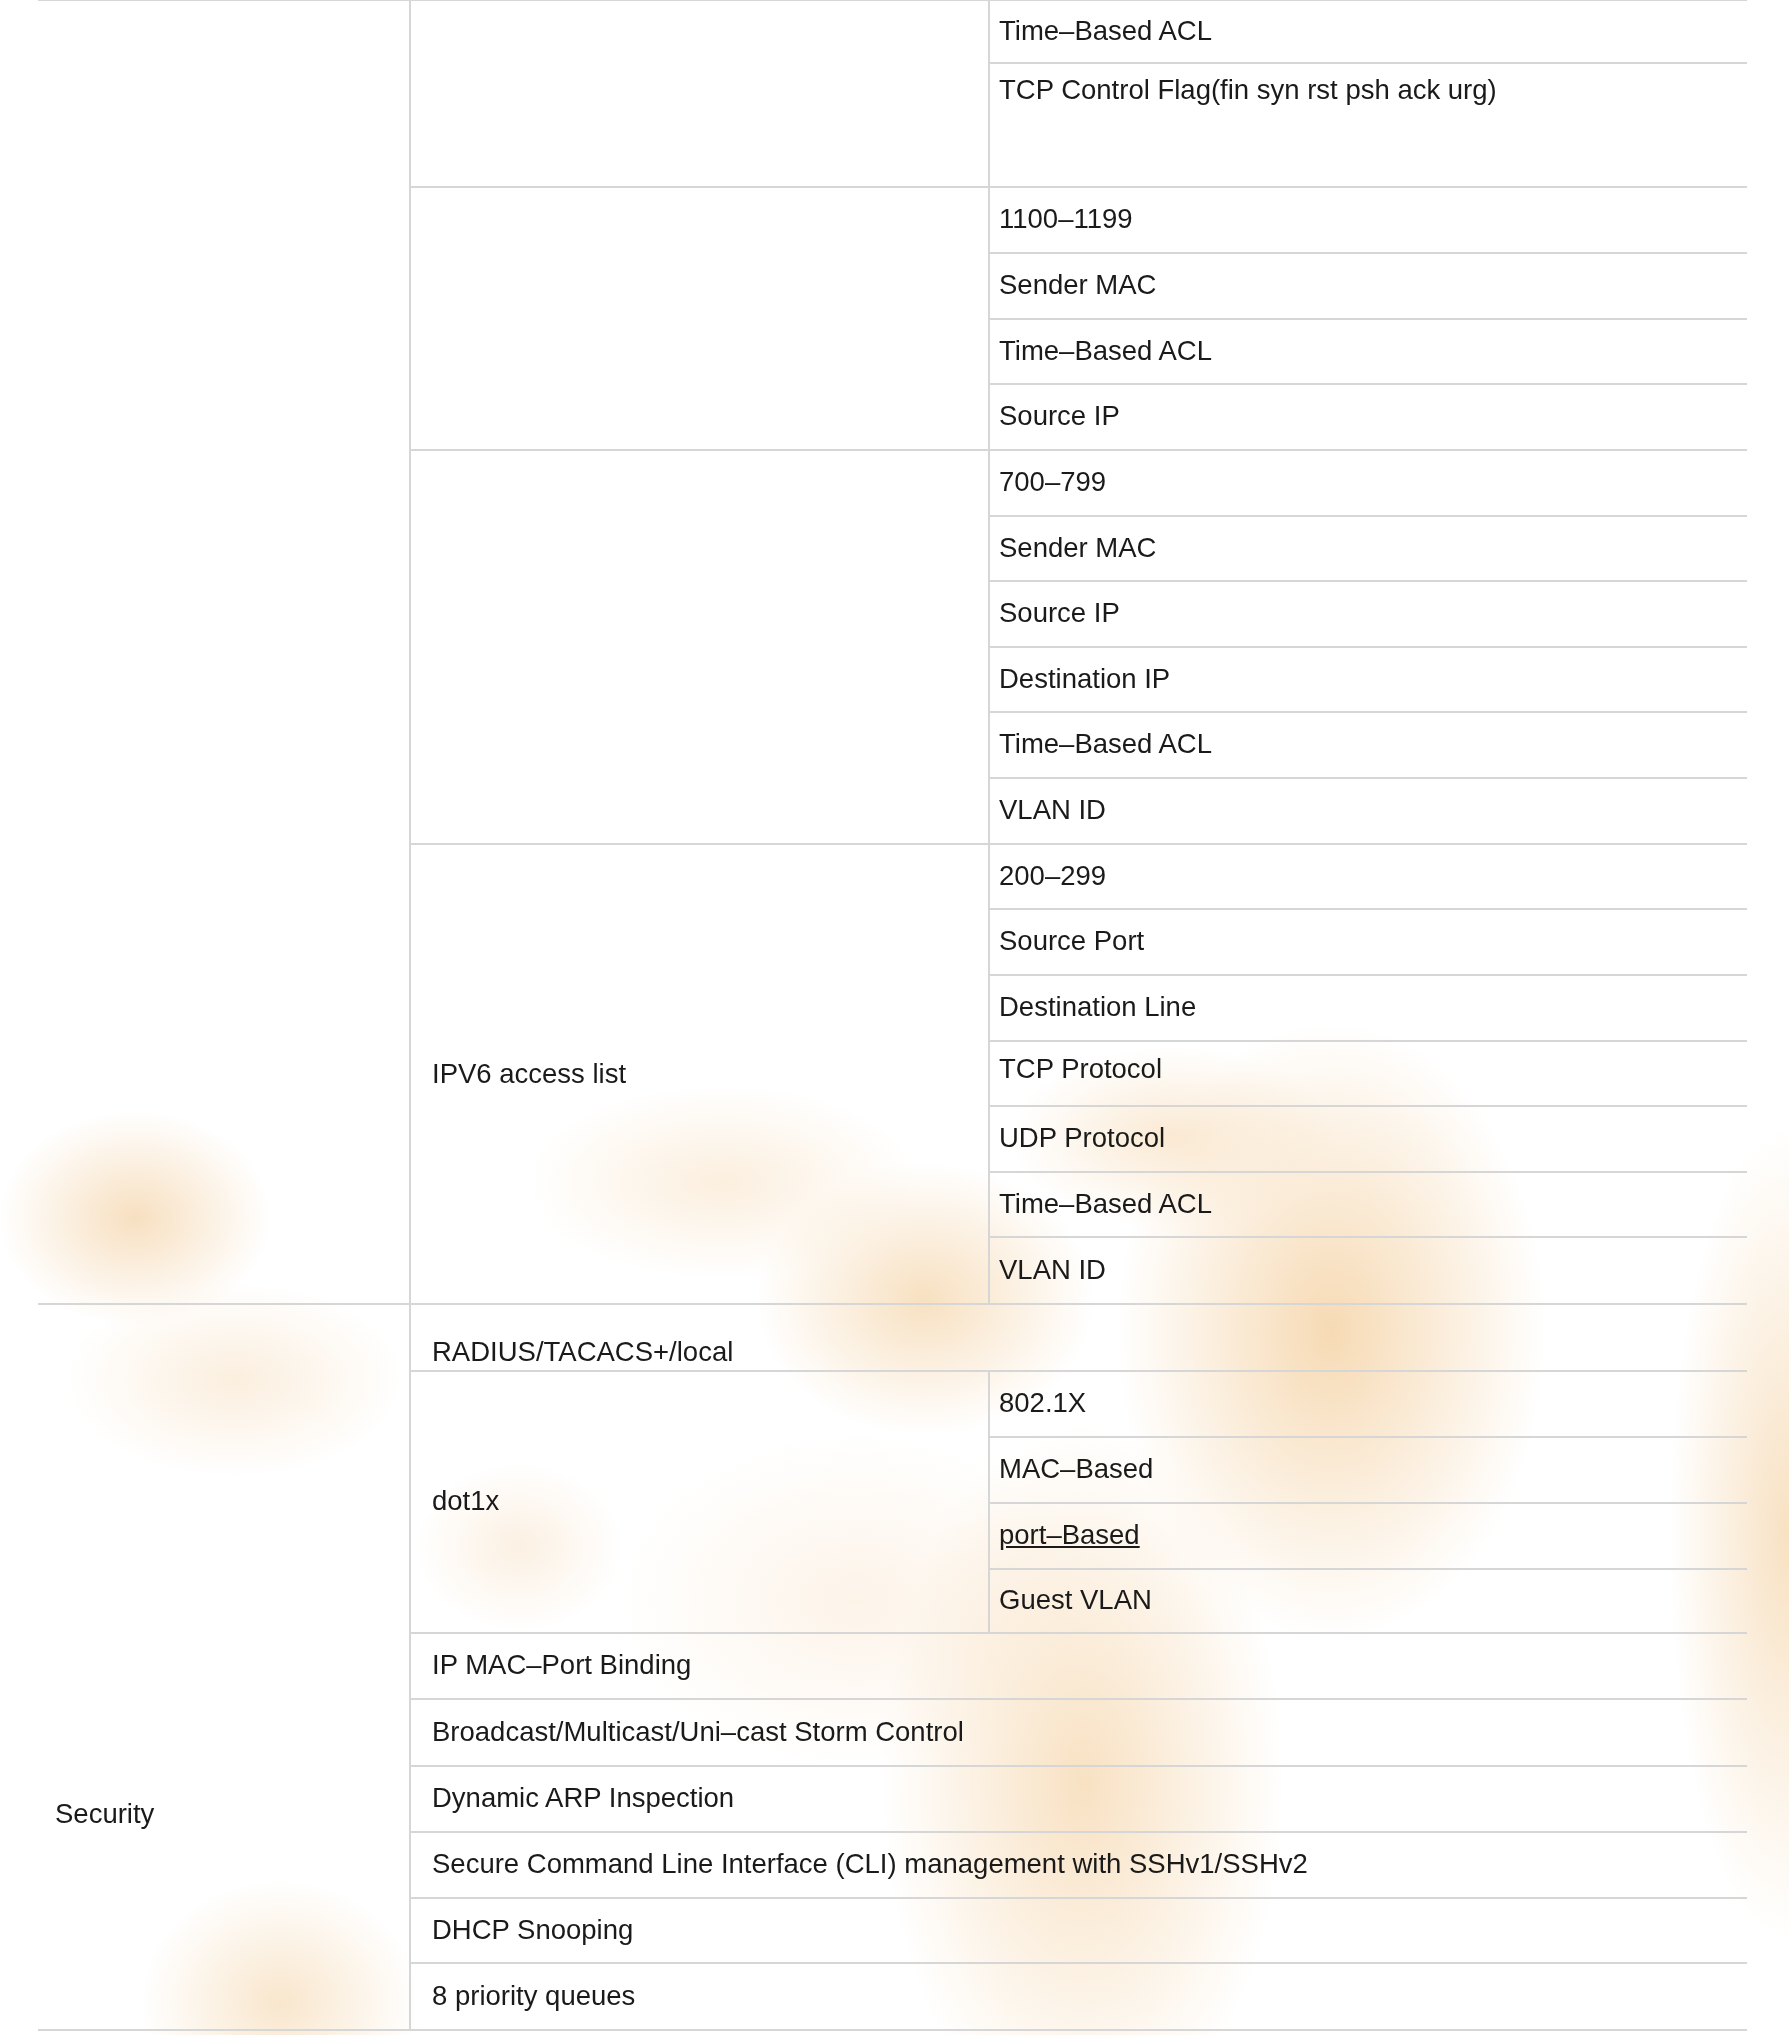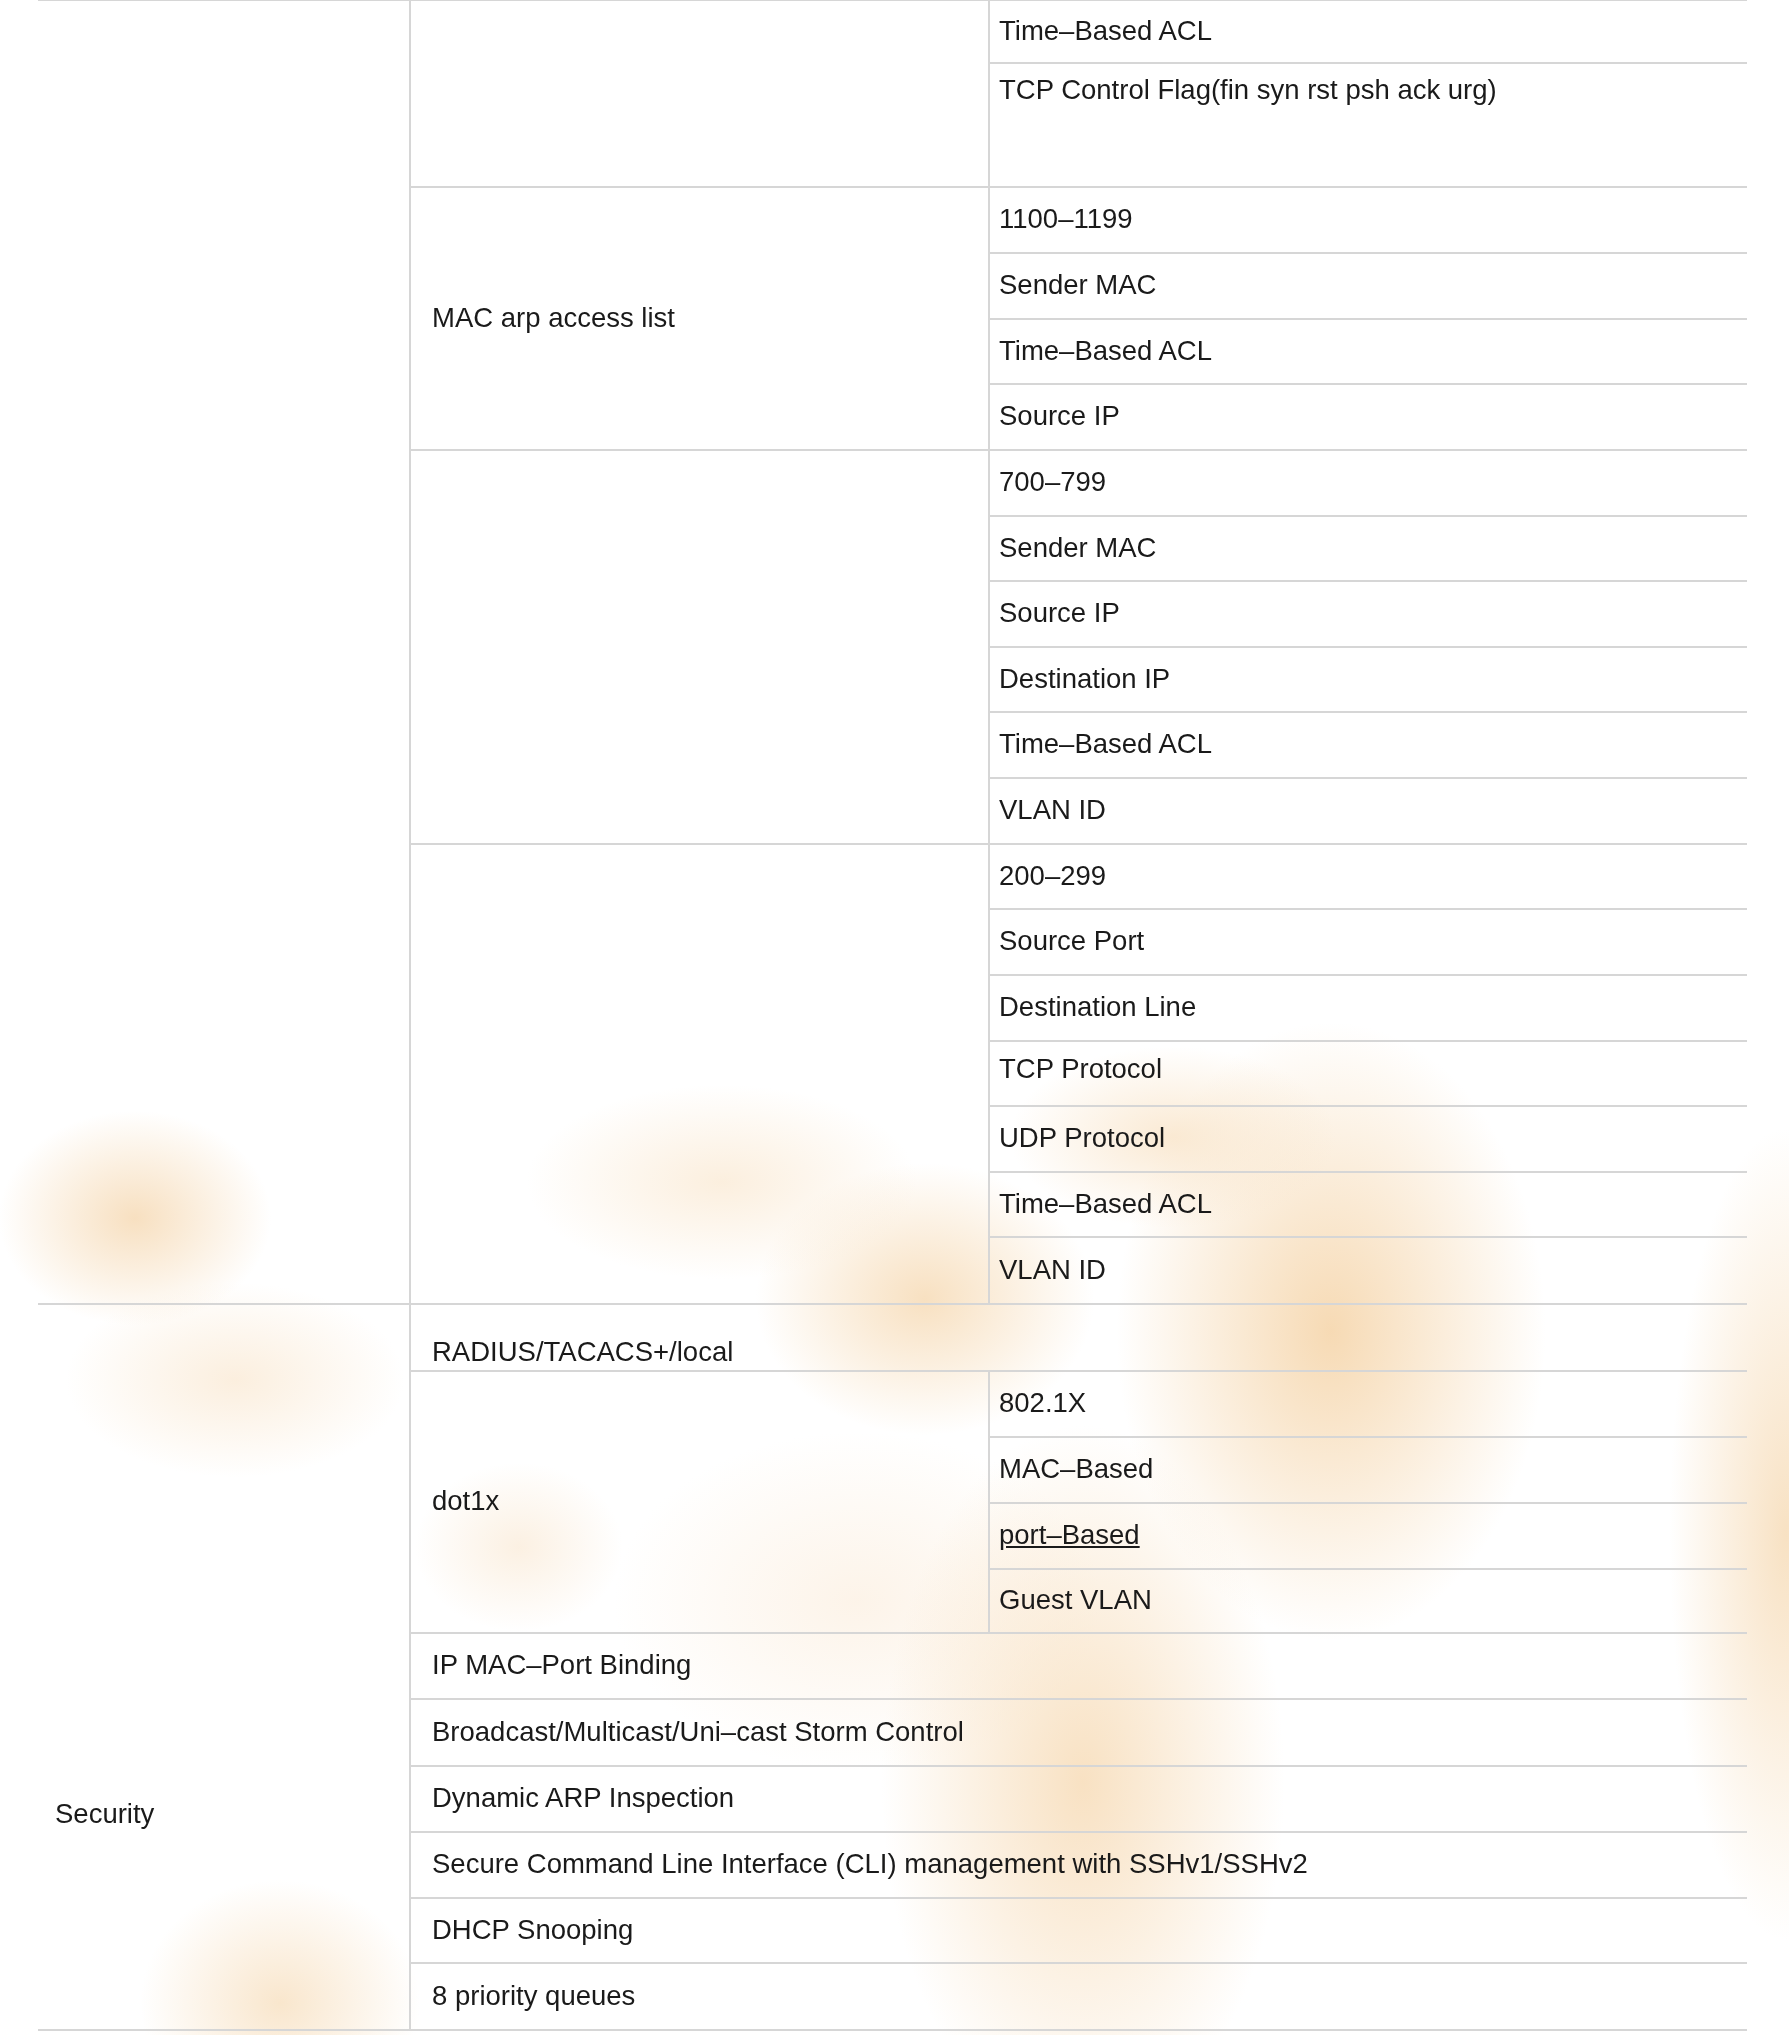--- a/index.html
+++ b/index.html
@@ -86,22 +86,22 @@
   <div class="hline" style="left:988px;top:1568px;width:759px;"></div>
 
   <div class="vline" style="left:409px;top:0px;height:2030px;"></div>
   <div class="vline" style="left:988px;top:0px;height:1304px;"></div>
   <div class="vline" style="left:988px;top:1370px;height:263px;"></div>
 
   <div class="cell c1" style="top:1780px;height:68px;">
     <span>Security</span>
   </div>
 
-  <div class="cell c2" style="top:186px;height:263px;">
-    <span>MAC arp access list</span>
+  <div class="cell c2" style="top:843px;height:461px;">
+    <span>IPV6 access list</span>
   </div>
   <div class="cell c2" style="top:1370px;height:262px;">
     <span>dot1x</span>
   </div>
 
   <div class="cell c2" style="top:1303px;height:50px;margin-top:24px;">
     <span>RADIUS/TACACS+/local</span>
   </div>
   <div class="cell c2" style="top:1632px;height:66px;">
     <span>IP MAC–Port Binding</span>

